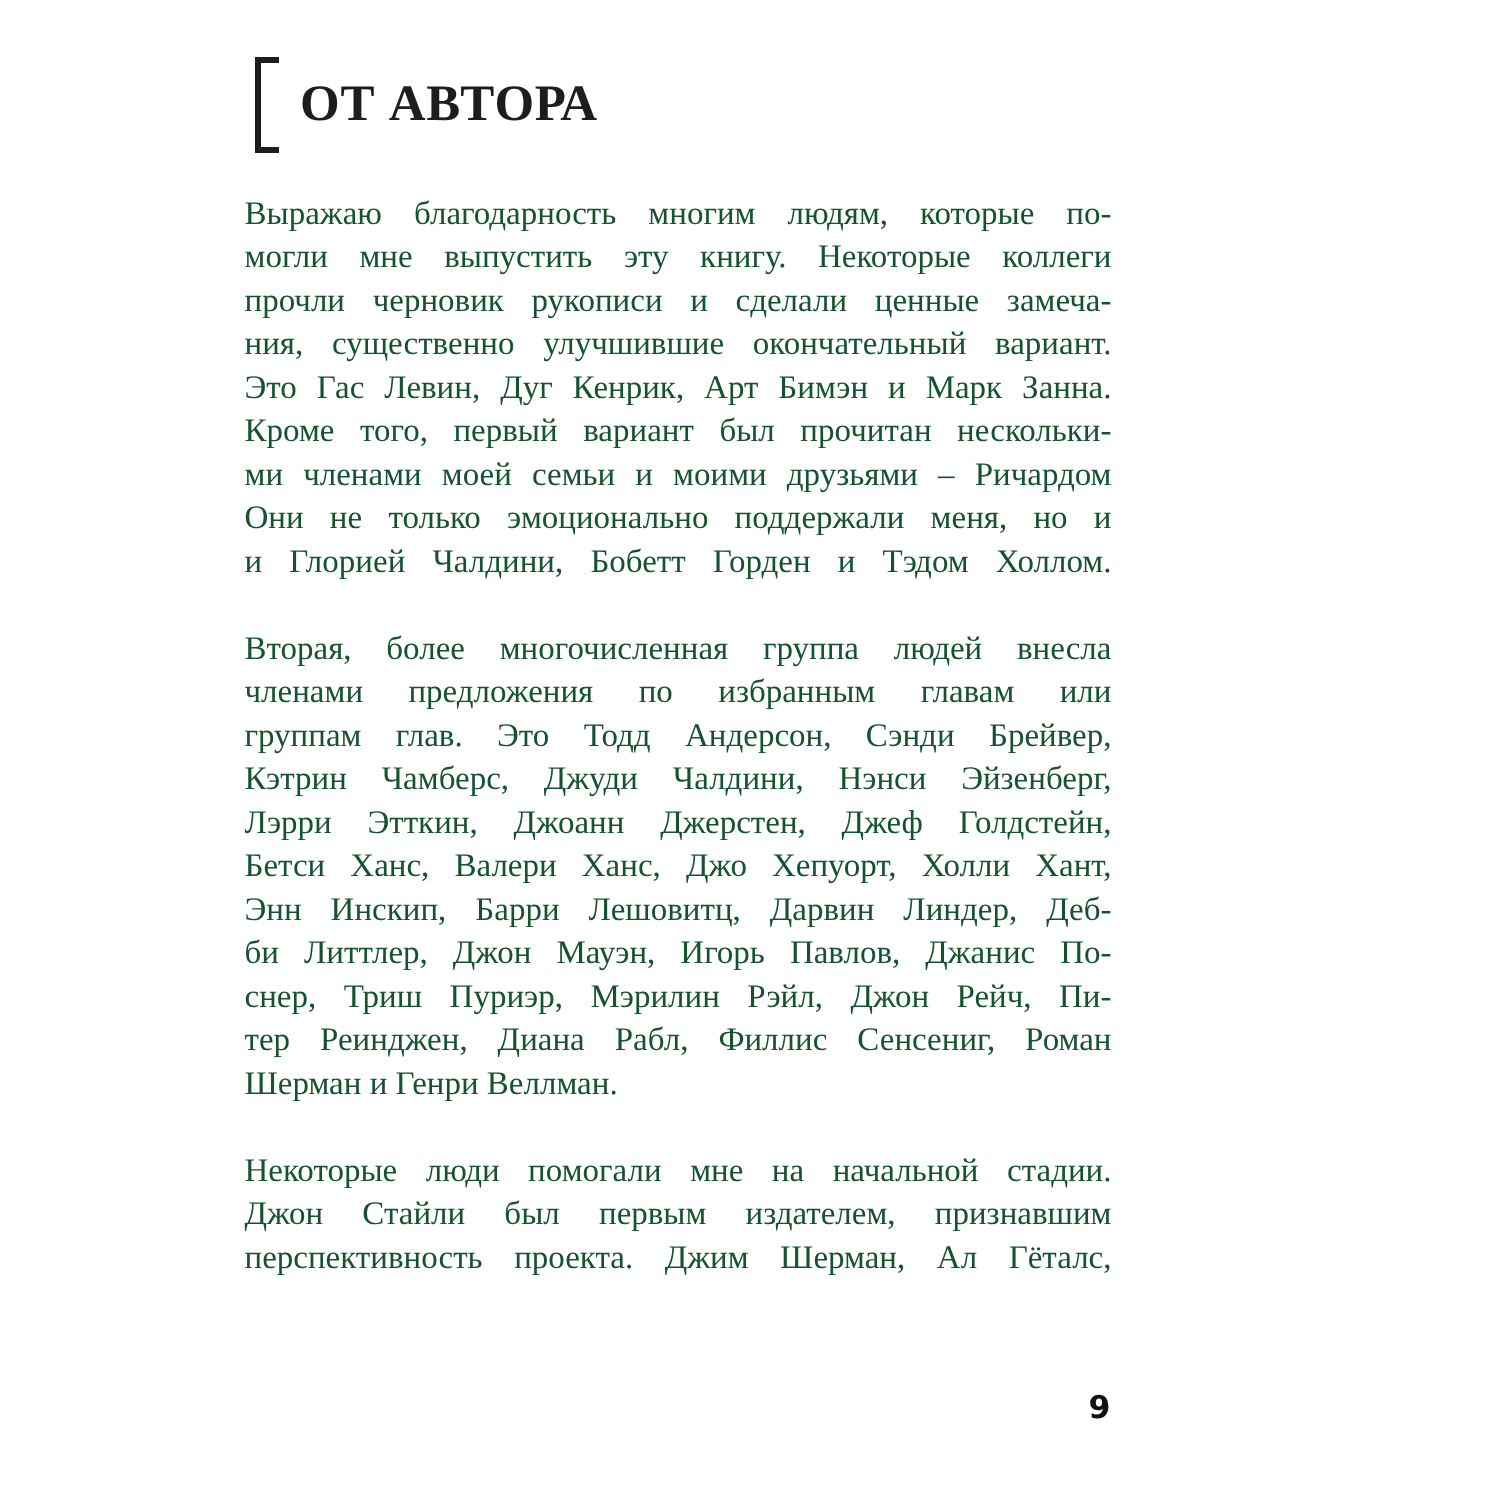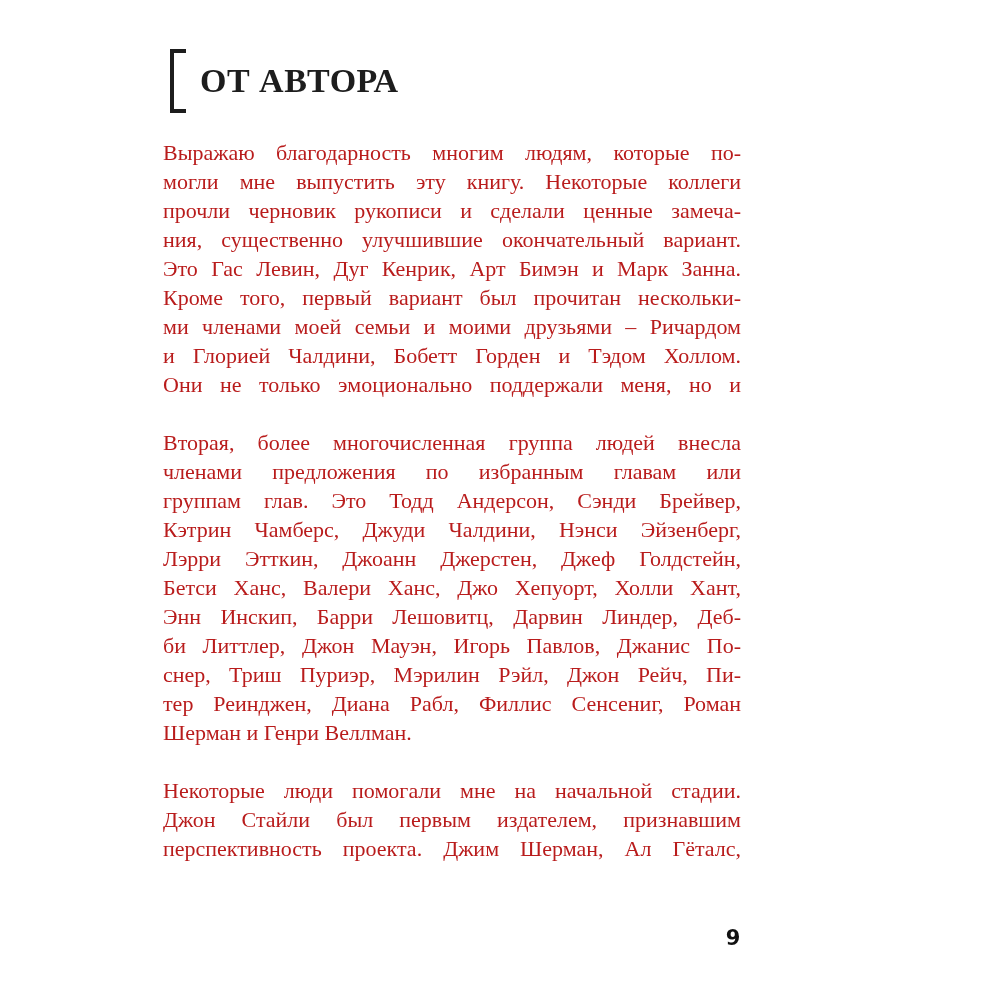--- a/index.html
+++ b/index.html
@@ -11,21 +11,21 @@
     position: relative;
     width: 1000px;
     height: 1000px;
     background: #ffffff;
     font-family: "Liberation Serif", serif;
     overflow: hidden;
   }
   .content {
     position: absolute;
     left: 163px;
-    top: 48px;
+    top: 37px;
     width: 578px;
   }
   .title-row {
     display: flex;
     align-items: center;
     margin-left: 7px;
     height: 66px;
   }
   .bracket {
     flex: 0 0 auto;
@@ -42,21 +42,21 @@
     font-size: 34px;
     font-weight: bold;
     letter-spacing: 0.5px;
     color: #1d1d1d;
     white-space: nowrap;
   }
   .body {
     margin-top: 24px;
     font-size: 22px;
     line-height: 29px;
-    color: #b91c1c;
+    color: #14532d;
   }
   .paragraph {
     margin: 0 0 29px 0;
   }
   .paragraph:last-child {
     margin-bottom: 0;
   }
   .line {
     text-align: justify;
     text-align-last: justify;
@@ -88,22 +88,22 @@
     </header>
     <main class="body">
       <div class="paragraph">
           <div class="line">Выражаю благодарность многим людям, которые по-</div>
           <div class="line">могли мне выпустить эту книгу. Некоторые коллеги</div>
           <div class="line">прочли черновик рукописи и сделали ценные замеча-</div>
           <div class="line">ния, существенно улучшившие окончательный вариант.</div>
           <div class="line">Это Гас Левин, Дуг Кенрик, Арт Бимэн и Марк Занна.</div>
           <div class="line">Кроме того, первый вариант был прочитан нескольки-</div>
           <div class="line">ми членами моей семьи и моими друзьями – Ричардом</div>
+          <div class="line">Они не только эмоционально поддержали меня, но и</div>
           <div class="line">и Глорией Чалдини, Бобетт Горден и Тэдом Холлом.</div>
-          <div class="line">Они не только эмоционально поддержали меня, но и</div>
         </div>
       <div class="paragraph">
           <div class="line">Вторая, более многочисленная группа людей внесла</div>
           <div class="line">членами предложения по избранным главам или</div>
           <div class="line">группам глав. Это Тодд Андерсон, Сэнди Брейвер,</div>
           <div class="line">Кэтрин Чамберс, Джуди Чалдини, Нэнси Эйзенберг,</div>
           <div class="line">Лэрри Этткин, Джоанн Джерстен, Джеф Голдстейн,</div>
           <div class="line">Бетси Ханс, Валери Ханс, Джо Хепуорт, Холли Хант,</div>
           <div class="line">Энн Инскип, Барри Лешовитц, Дарвин Линдер, Деб-</div>
           <div class="line">би Литтлер, Джон Мауэн, Игорь Павлов, Джанис По-</div>

